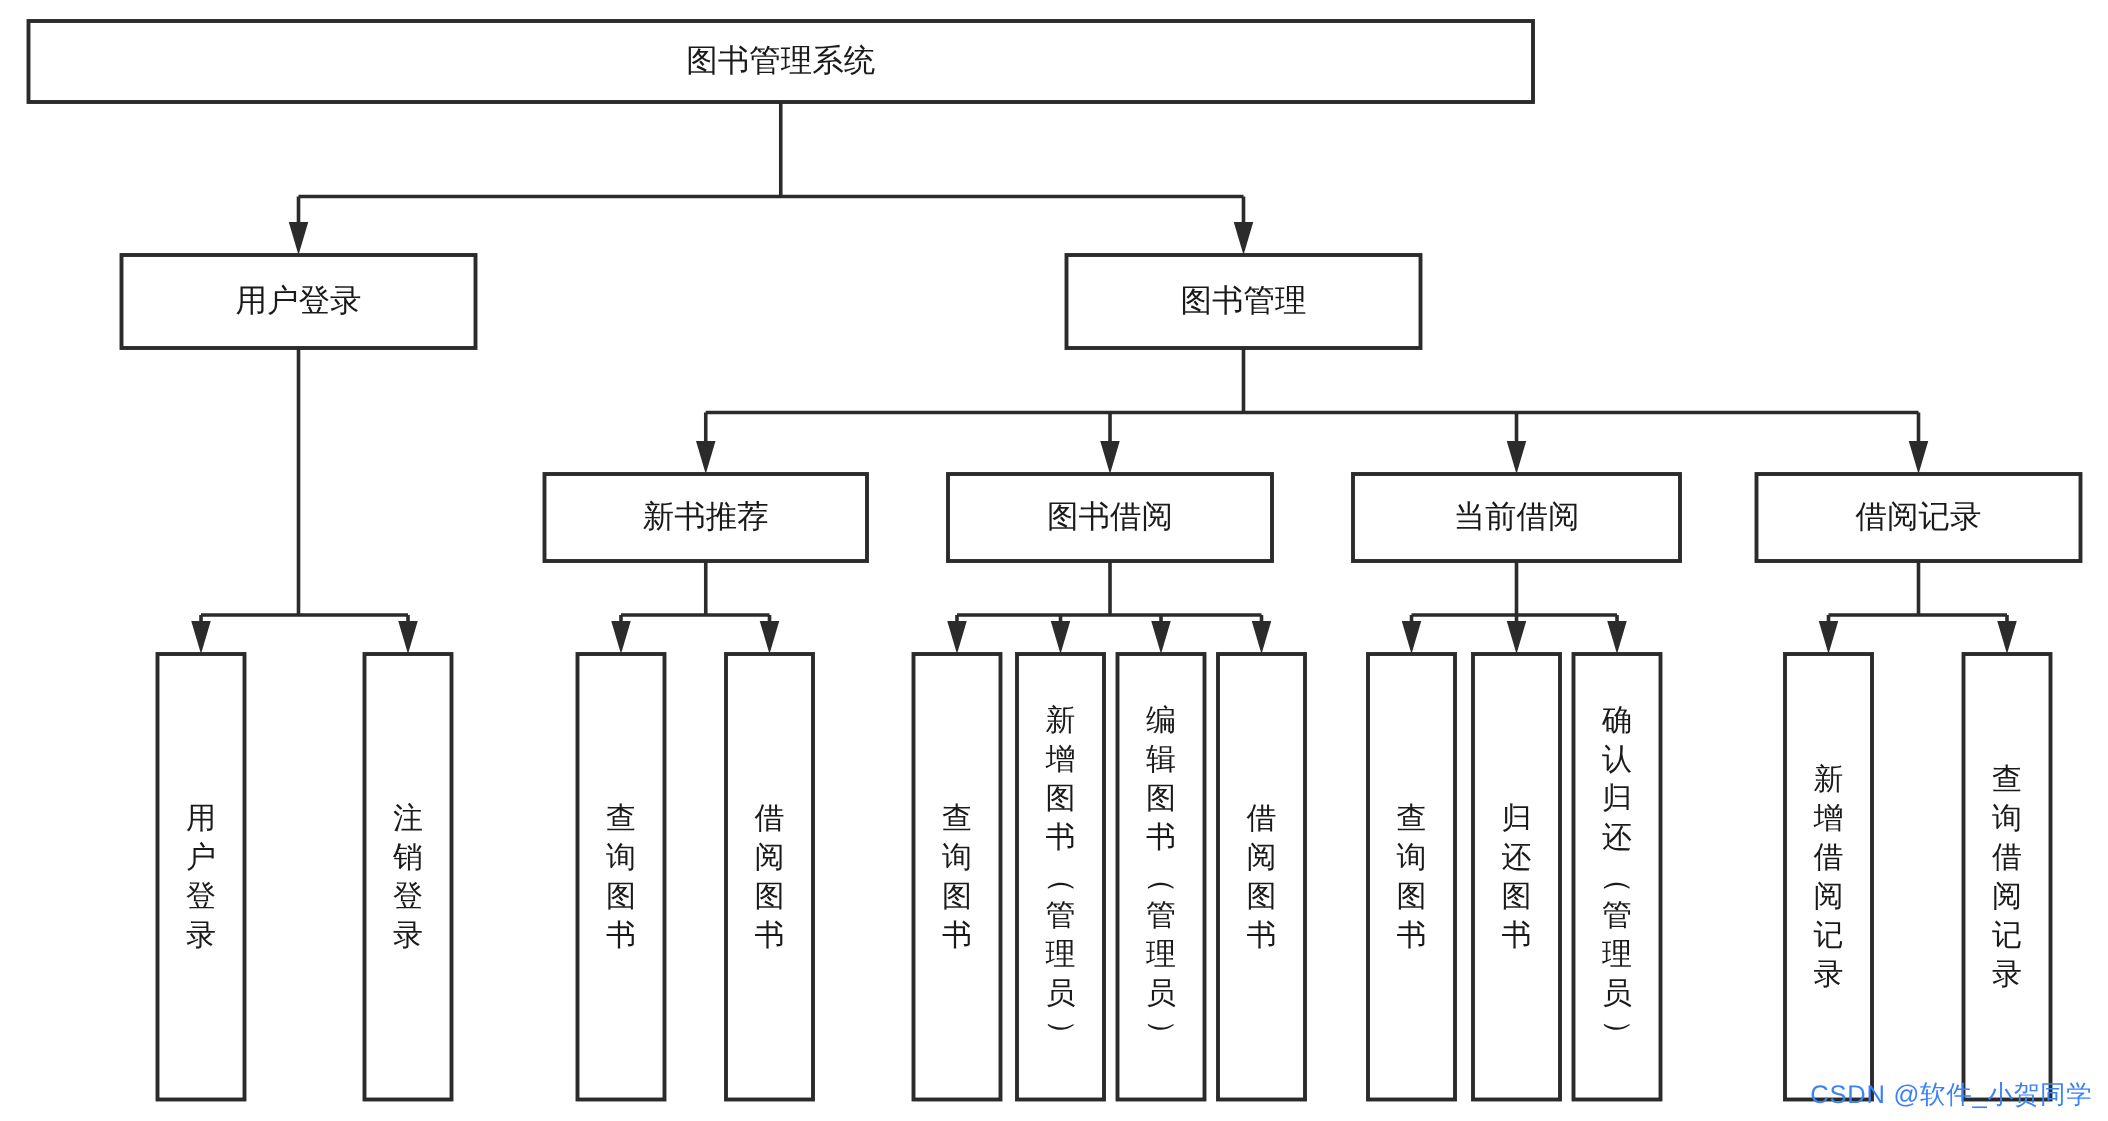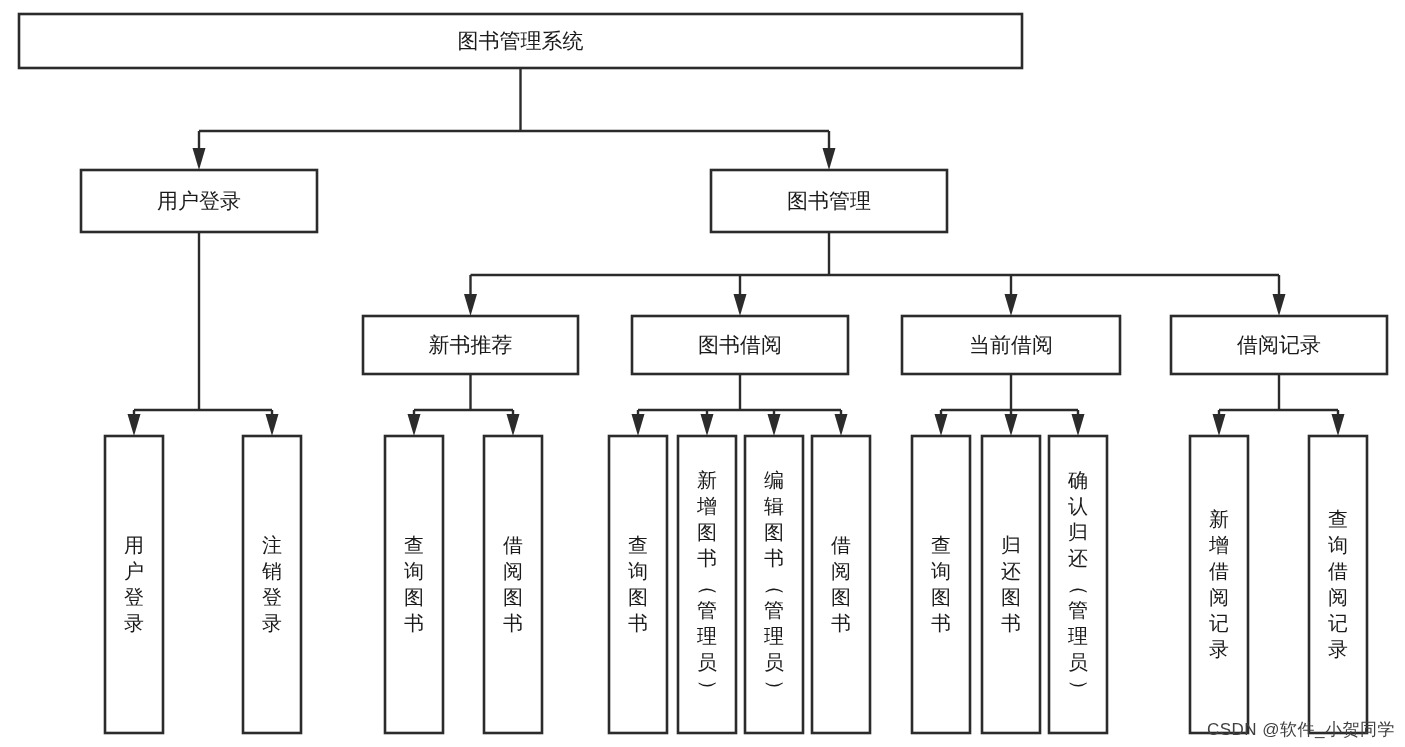--- a/index.html
+++ b/index.html
@@ -13,21 +13,21 @@
   .conn{stroke:#2b2b2b;stroke-width:2.4;fill:none;}
   .arrow-head{fill:#2b2b2b;}
   .node-label{
     fill:#1a1a1a;font-family:"Liberation Sans","DejaVu Sans",sans-serif;
     text-anchor:middle;dominant-baseline:middle;
   }
   .lbl-h{font-size:21px;}
   .lbl-v{font-size:20px;}
   .watermark{
     position:absolute;right:10px;bottom:6px;
-    font-size:17px;color:#404040;letter-spacing:.5px;
+    font-size:17px;color:#3b82f6;letter-spacing:.5px;
     font-family:"Liberation Sans","DejaVu Sans",sans-serif;
     white-space:nowrap;pointer-events:none;
   }
 </style>
 </head>
 <body>
 
 <svg id="canvas" viewBox="0 0 1405 747">
   <defs></defs>
   <g id="connector-layer">

